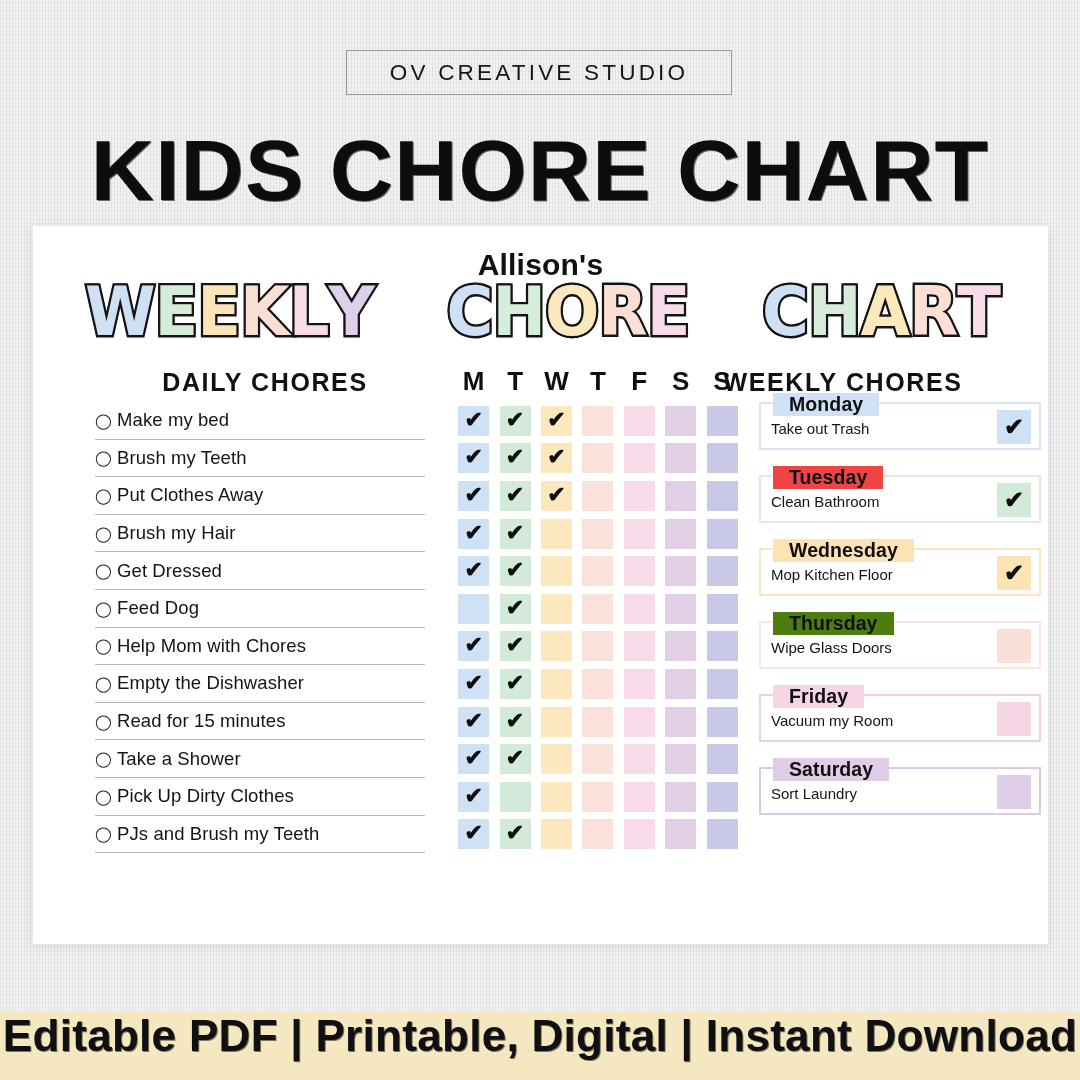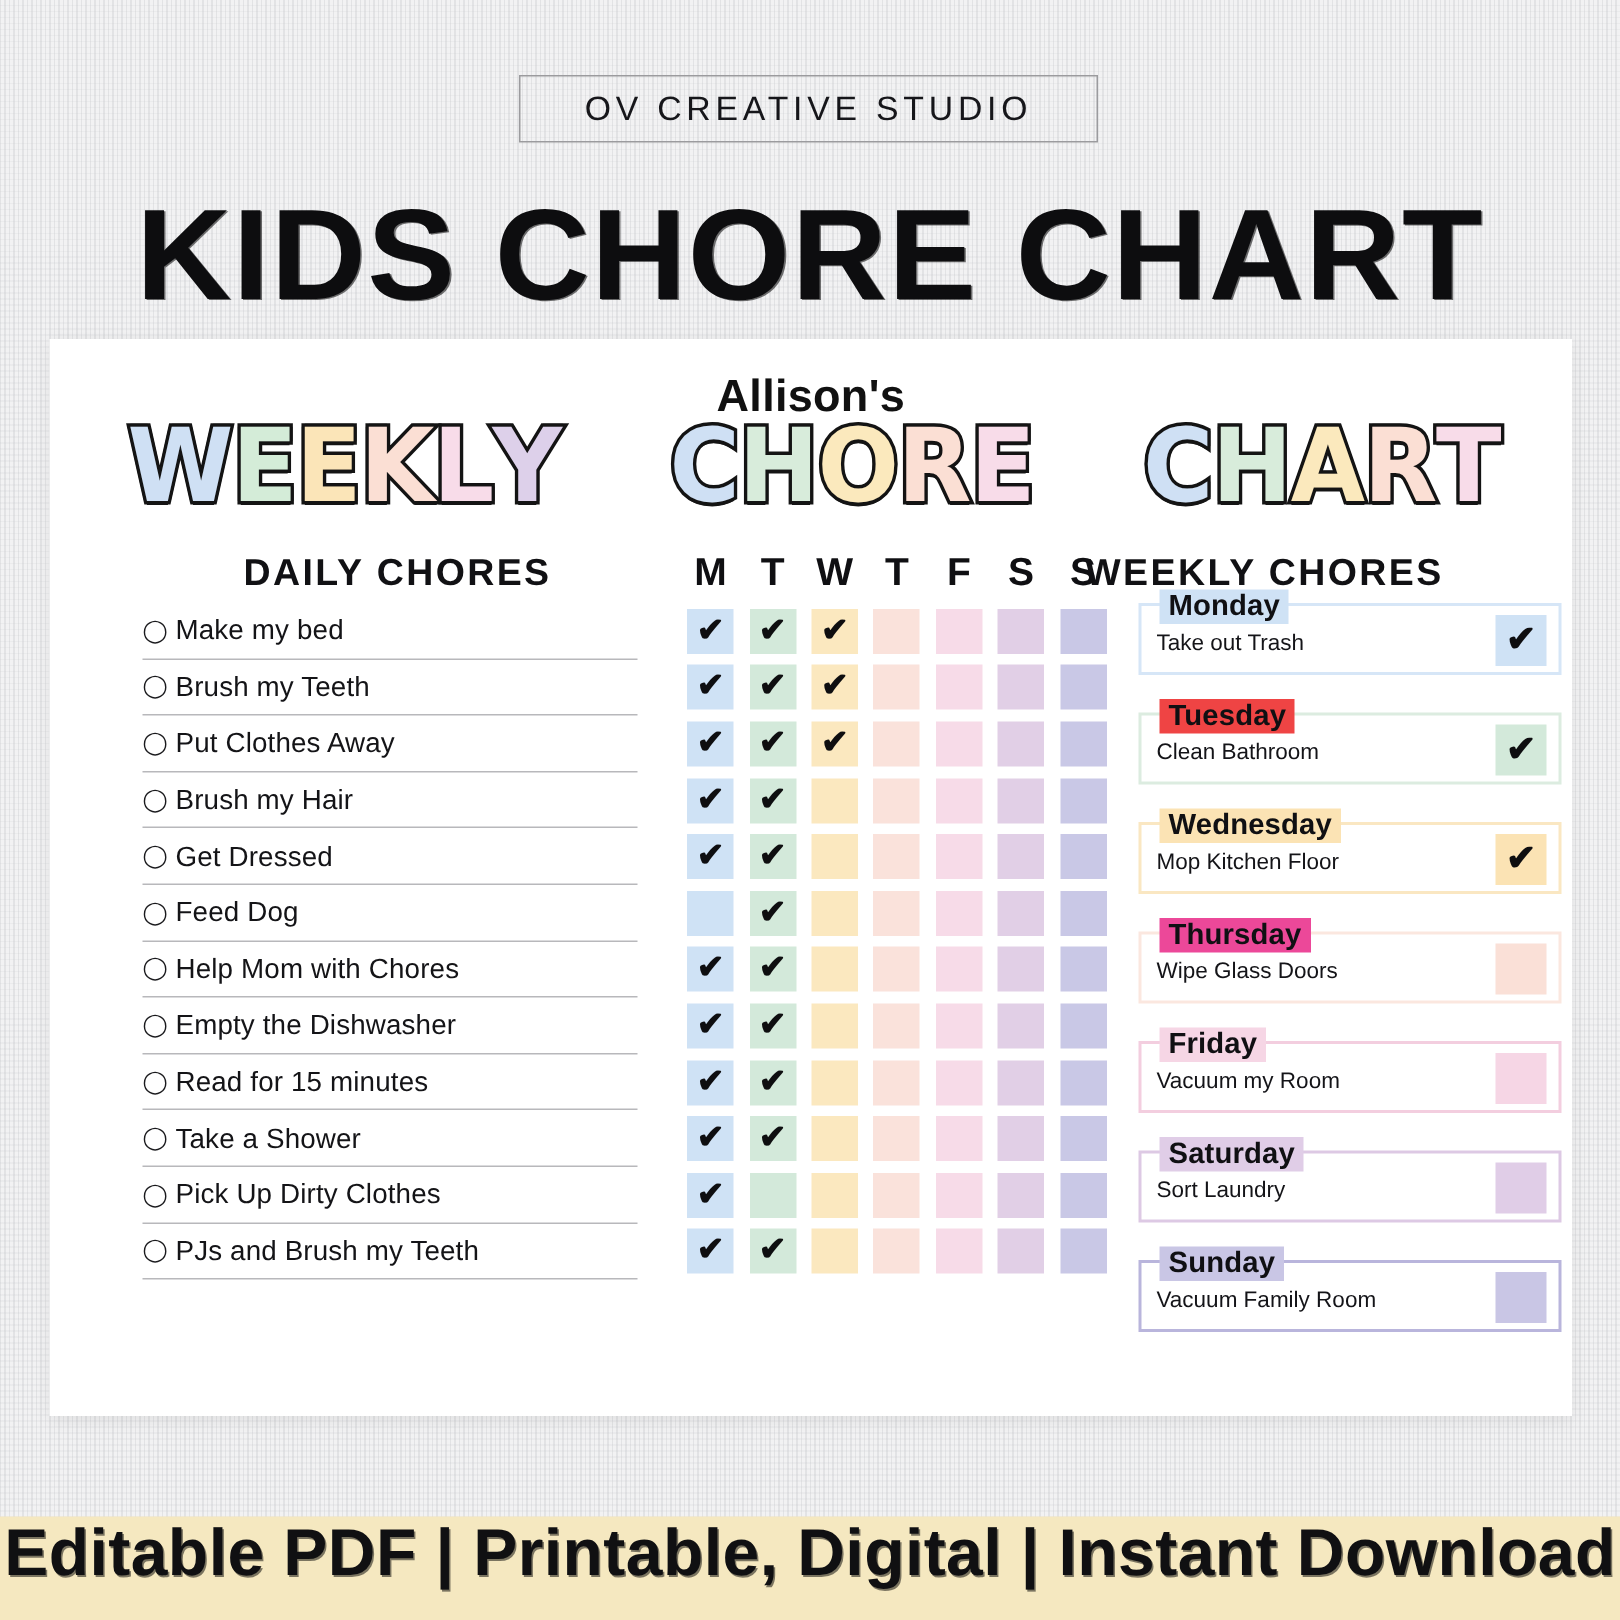--- a/index.html
+++ b/index.html
@@ -207,21 +207,21 @@
     position: relative;
     height: 48px;
     margin-bottom: 25px;
     border: 2.5px solid #cccccc;
     background: #ffffff;
   }
   .week-day {
     position: absolute;
     left: 12px; top: -11px;
     height: 23px;
-    padding: 0 6px;
+    padding: 0 16px;
     display: flex; align-items: center;
     font-size: 19.5px;
     font-weight: 700;
     color: #101013;
     letter-spacing: 0.1px;
     white-space: nowrap;
   }
   .week-task {
     position: absolute;
     left: 10px; top: 16px;
@@ -709,39 +709,34 @@
           </div>
         </div>
         <div class="week-item" style="border-color: rgb(250, 231, 194);">
           <div class="week-day" style="background: rgb(251, 227, 180);">Wednesday</div>
           <div class="week-task">Mop Kitchen Floor</div>
           <div class="week-check" style="background: rgb(251, 227, 180);">
             <span>✔</span>
           </div>
         </div>
         <div class="week-item" style="border-color: rgb(251, 231, 223);">
-          <div class="week-day" style="background: #ec4899;">Thursday</div>
+          <div class="week-day" style="background: #4d7c0f;">Thursday</div>
           <div class="week-task">Wipe Glass Doors</div>
           <div class="week-check" style="background: rgb(250, 224, 215);"></div>
         </div>
         <div class="week-item" style="border-color: rgb(243, 206, 223);">
           <div class="week-day" style="background: rgb(246, 214, 229);">Friday</div>
           <div class="week-task">Vacuum my Room</div>
           <div class="week-check" style="background: rgb(246, 214, 229);"></div>
         </div>
         <div class="week-item" style="border-color: rgb(221, 201, 228);">
           <div class="week-day" style="background: rgb(224, 205, 231);">Saturday</div>
           <div class="week-task">Sort Laundry</div>
           <div class="week-check" style="background: rgb(224, 205, 231);"></div>
         </div>
-        <div class="week-item" style="border-color: rgb(185, 181, 220);">
-          <div class="week-day" style="background: rgb(201, 198, 229);">Sunday</div>
-          <div class="week-task">Vacuum Family Room</div>
-          <div class="week-check" style="background: rgb(201, 198, 229);"></div>
-        </div>
       </div>
   </div>
 
   <div id="footer-banner">
     <span id="footer-text">Editable PDF | Printable, Digital | Instant Download</span>
   </div>
 
 </div>
 
 </body></html>

